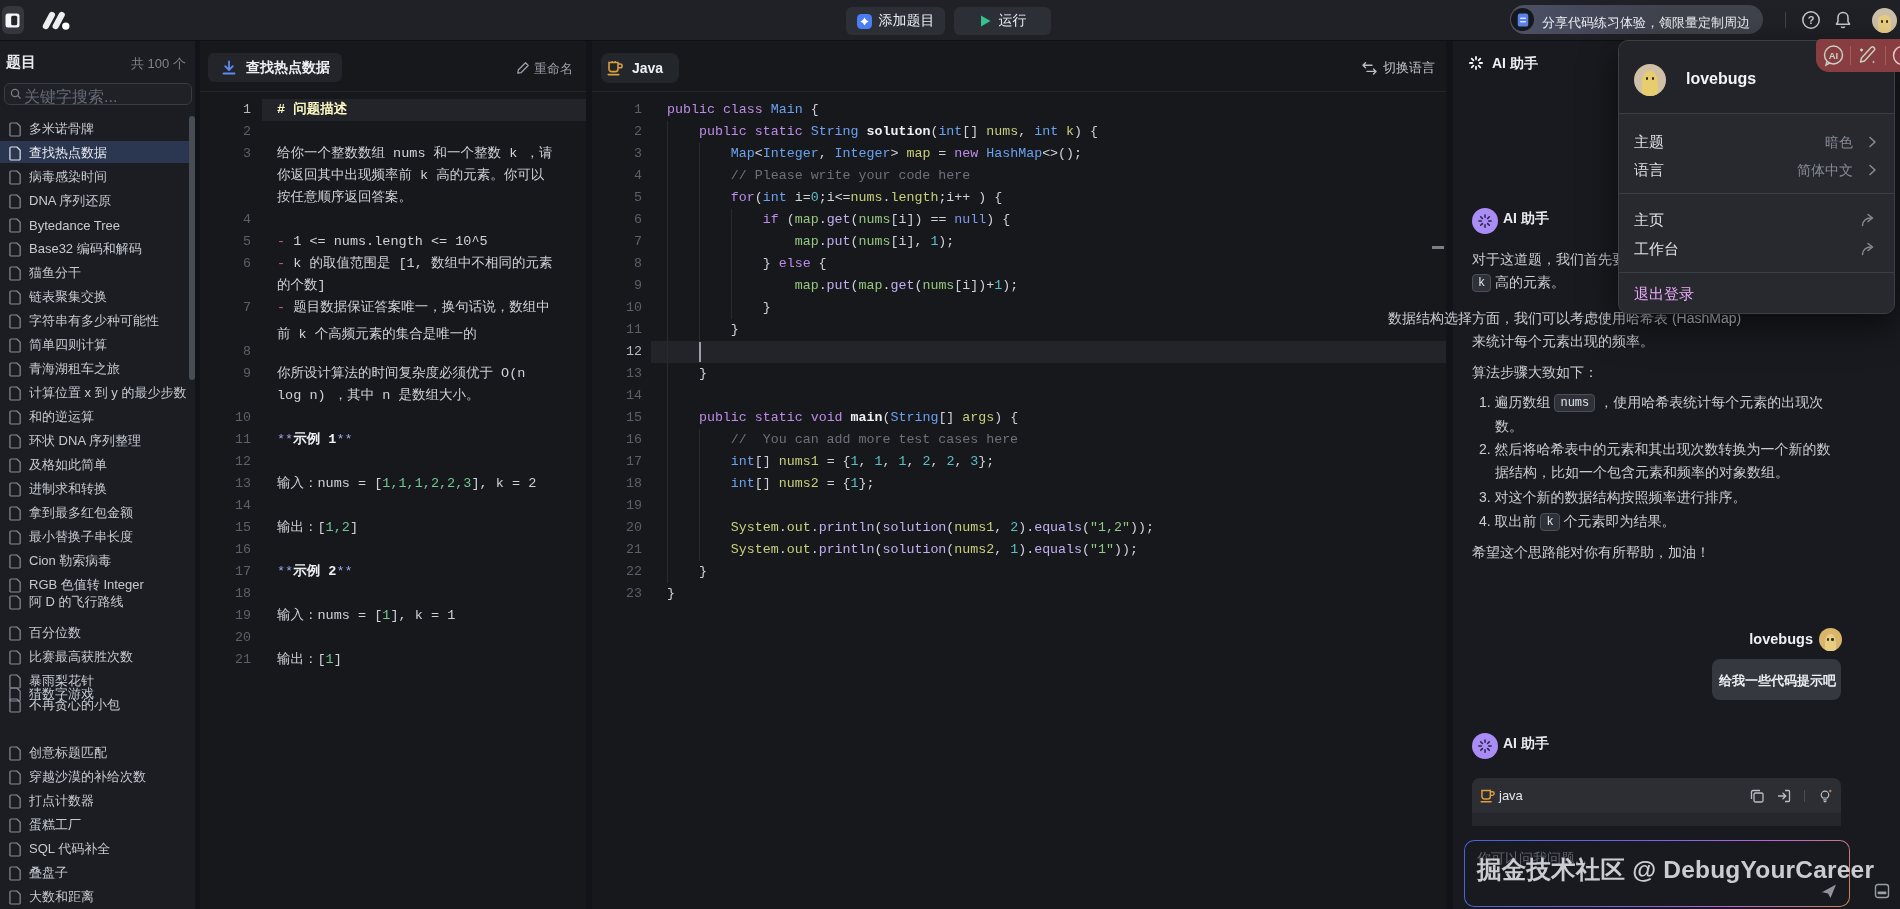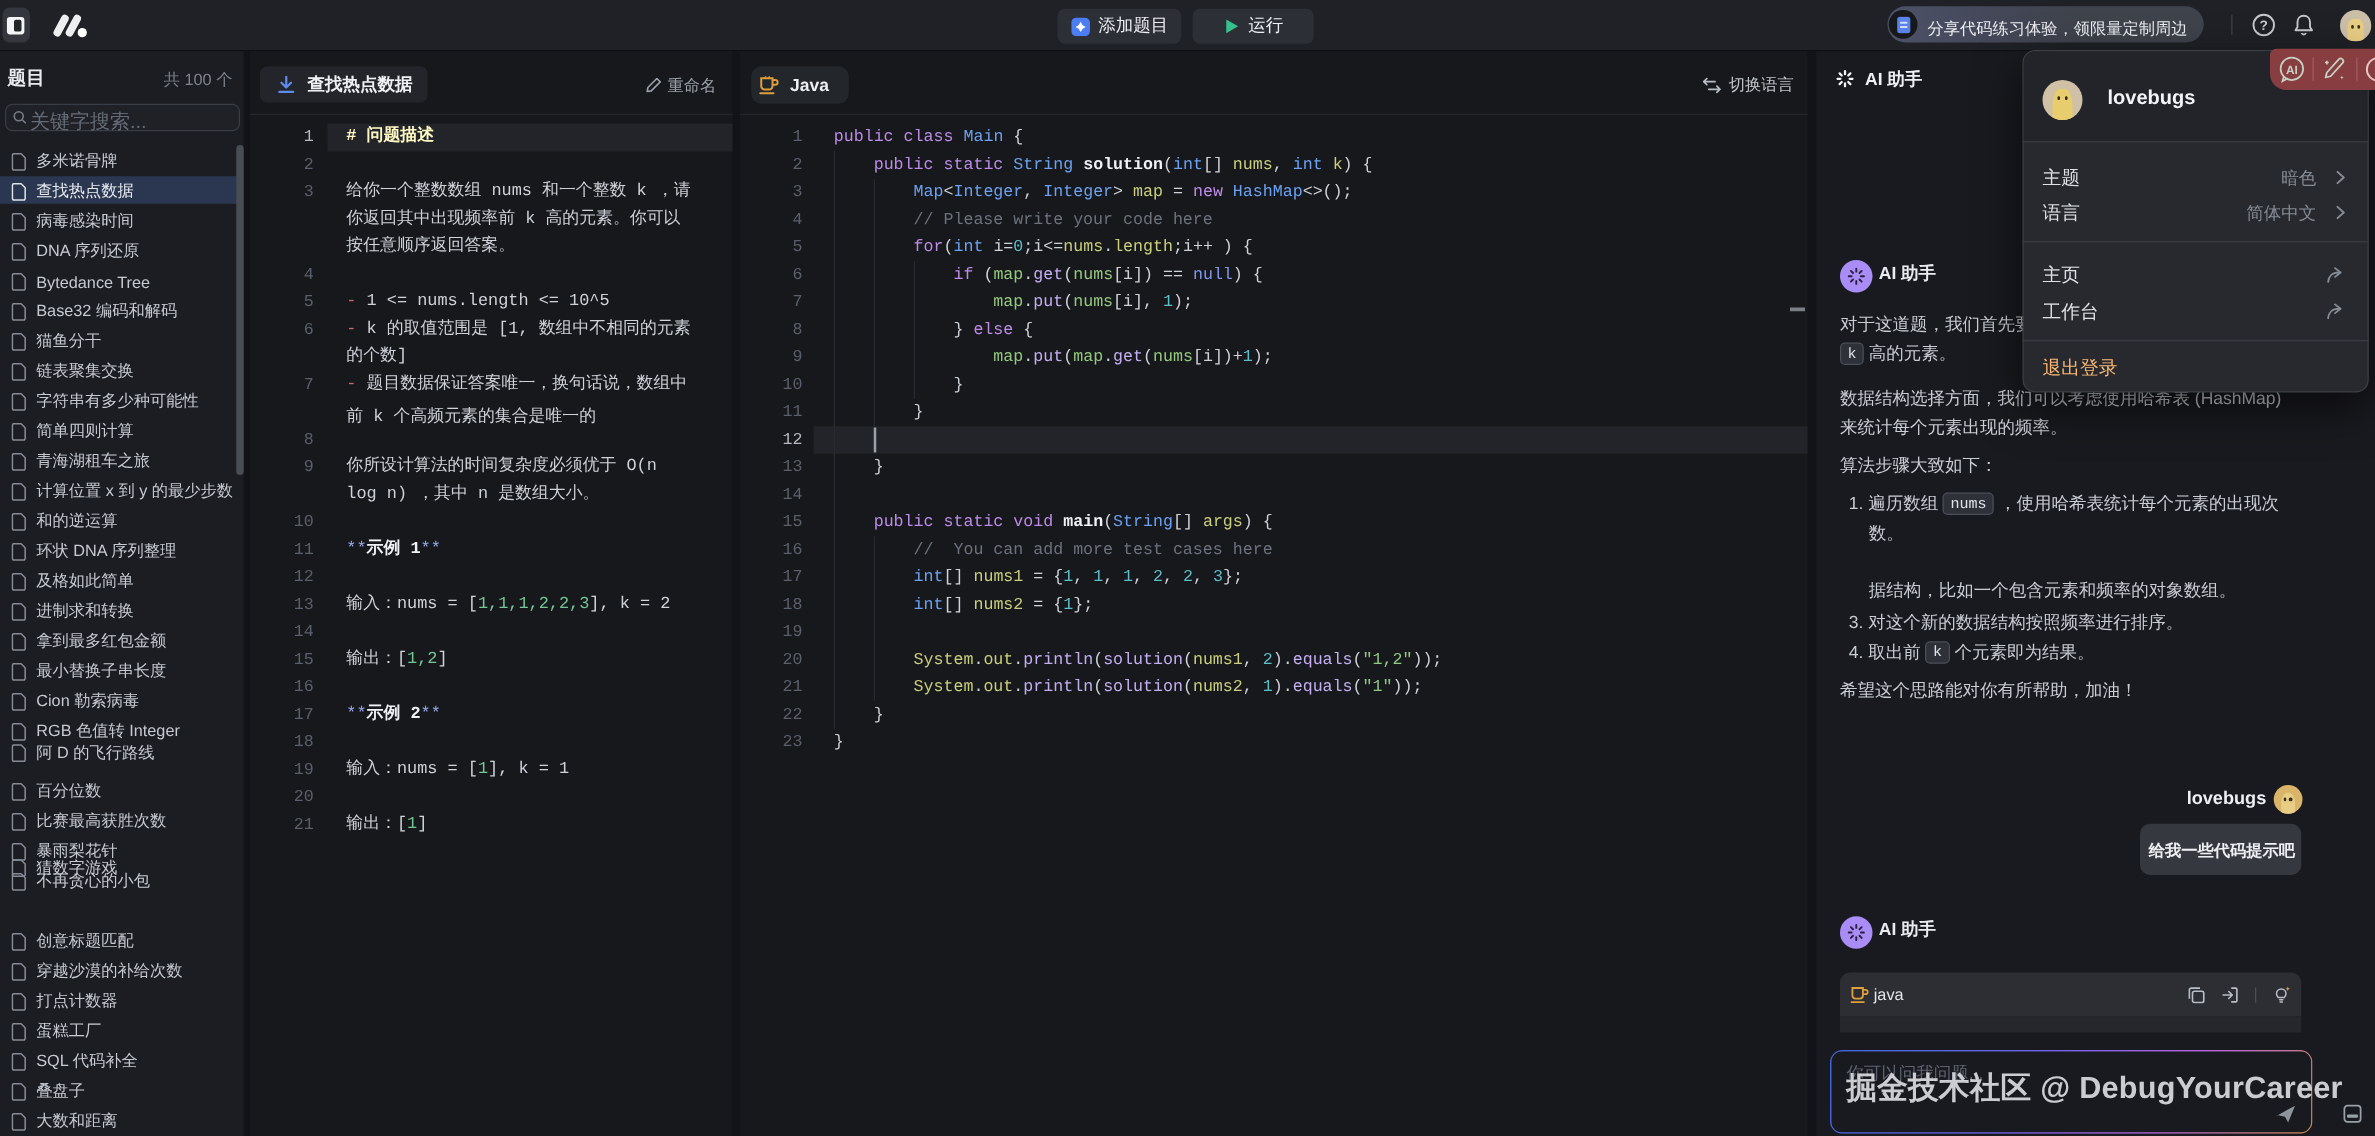--- a/index.html
+++ b/index.html
@@ -444,25 +444,26 @@
           <line x1="10.7" y1="7" x2="13.1" y2="7"></line>
           <line x1="2.7" y1="2.7" x2="4.4" y2="4.4"></line>
           <line x1="9.6" y1="9.6" x2="11.3" y2="11.3"></line>
           <line x1="2.7" y1="11.3" x2="4.4" y2="9.6"></line>
           <line x1="9.6" y1="4.4" x2="11.3" y2="2.7"></line>
         </g>
       </svg>
 <div class="abs" style="left:1503px;top:210px;font-size:14px;font-weight:bold;color:#e8ebf0">AI 助手</div>
 <div class="chatline" style="left:1472px;top:248px">对于这道题，我们首先要统计数组中出现频率前</div>
 <div class="chatline" style="left:1472px;top:271px"><span class="chip">k</span> 高的元素。</div>
-<div class="chatline" style="left:1472px;top:307px">数据结构选择方面，我们可以考虑使用哈希表 (HashMap)</div>
+<div class="chatline" style="left:1388px;top:307px">数据结构选择方面，我们可以考虑使用哈希表 (HashMap)</div>
 <div class="chatline" style="left:1472px;top:330px">来统计每个元素出现的频率。</div>
 <div class="chatline" style="left:1472px;top:361px">算法步骤大致如下：</div>
 <div class="chatline" style="left:1479px;top:391px">1. 遍历数组 <span class="chip">nums</span> ，使用哈希表统计每个元素的出现次</div>
 <div class="chatline" style="left:1495px;top:415px">数。</div>
+<div class="chatline" style="left:1479px;top:438px">2. 然后将哈希表中的元素和其出现次数转换为一个新的数</div>
 <div class="chatline" style="left:1495px;top:461px">据结构，比如一个包含元素和频率的对象数组。</div>
 <div class="chatline" style="left:1479px;top:486px">3. 对这个新的数据结构按照频率进行排序。</div>
 <div class="chatline" style="left:1479px;top:510px">4. 取出前 <span class="chip">k</span> 个元素即为结果。</div>
 <div class="chatline" style="left:1472px;top:541px">希望这个思路能对你有所帮助，加油！</div>
 <div class="abs" style="left:1612px;top:631px;width:201px;text-align:right;font-size:14.5px;font-weight:bold;color:#eceff4">lovebugs</div>
 <div class="abs" style="left:1819px;top:628px;width:23px;height:23px;border-radius:50%;background:#d9b469;overflow:hidden">
         <div class="abs" style="left:24%;top:26%;width:52%;height:80%;background:#e8cd85;border-radius:45% 45% 0 0"></div>
         <div class="abs" style="left:33%;top:45%;width:11%;height:11%;border-radius:50%;background:#3a2e18"></div>
         <div class="abs" style="left:54%;top:45%;width:11%;height:11%;border-radius:50%;background:#3a2e18"></div>
       </div>
@@ -540,21 +541,21 @@
       <svg class="abs" style="left:1860px;top:212px" width="17" height="17" viewBox="0 0 17 17">
         <path d="M2.5 13.5c.3-4.5 3.5-7.5 8.5-7.5" fill="none" stroke="#868b94" stroke-width="1.5" stroke-linecap="round"></path>
         <path d="M8 2.5 12.5 6 8 9.5" fill="none" stroke="#868b94" stroke-width="1.5" stroke-linecap="round" stroke-linejoin="round"></path>
       </svg>
 <div class="abs" style="left:1634px;top:240px;font-size:15px;color:#dde0e5">工作台</div>
       <svg class="abs" style="left:1860px;top:241px" width="17" height="17" viewBox="0 0 17 17">
         <path d="M2.5 13.5c.3-4.5 3.5-7.5 8.5-7.5" fill="none" stroke="#868b94" stroke-width="1.5" stroke-linecap="round"></path>
         <path d="M8 2.5 12.5 6 8 9.5" fill="none" stroke="#868b94" stroke-width="1.5" stroke-linecap="round" stroke-linejoin="round"></path>
       </svg>
 <div class="abs" style="left:1618px;top:272px;width:277px;height:1px;background:#3a3d43"></div>
-<div class="abs" style="left:1634px;top:285px;font-size:15px;color:#fdba74">退出登录</div>
+<div class="abs" style="left:1634px;top:285px;font-size:15px;color:#f0abfc">退出登录</div>
 <div class="abs" style="left:1816px;top:39px;width:84px;height:33px;border-radius:5px 0 0 13px;background:#883e40"></div>
 <svg class="abs" style="left:1822px;top:44px" width="23" height="23" viewBox="0 0 23 23">
         <circle cx="11.5" cy="11" r="9" fill="none" stroke="#c8d2c4" stroke-width="1.4"></circle>
         <path d="M5 17.5 4 21l4-2.2" fill="none" stroke="#c8d2c4" stroke-width="1.4"></path>
         <text x="11.5" y="15" text-anchor="middle" font-size="9.5" font-weight="bold" fill="#c8d2c4" font-family="Liberation Sans">AI</text>
       </svg>
 <div class="abs" style="left:1850px;top:46px;width:1px;height:19px;background:#a35b5c"></div>
 <svg class="abs" style="left:1857px;top:44px" width="21" height="23" viewBox="0 0 21 23">
         <path d="M7.5 17 17 6.5a2 2 0 0 0-3-3L4.5 14l-1 4 4-1z" fill="none" stroke="#c8d2c4" stroke-width="1.4" stroke-linejoin="round"></path>
         <path d="M4.5 4.5v3M3 6h3" stroke="#c8d2c4" stroke-width="1.3"></path>

